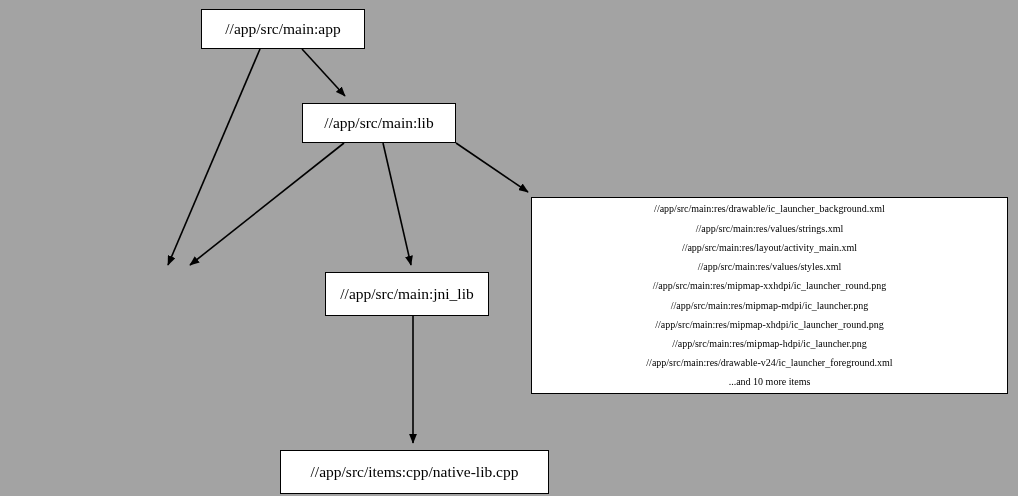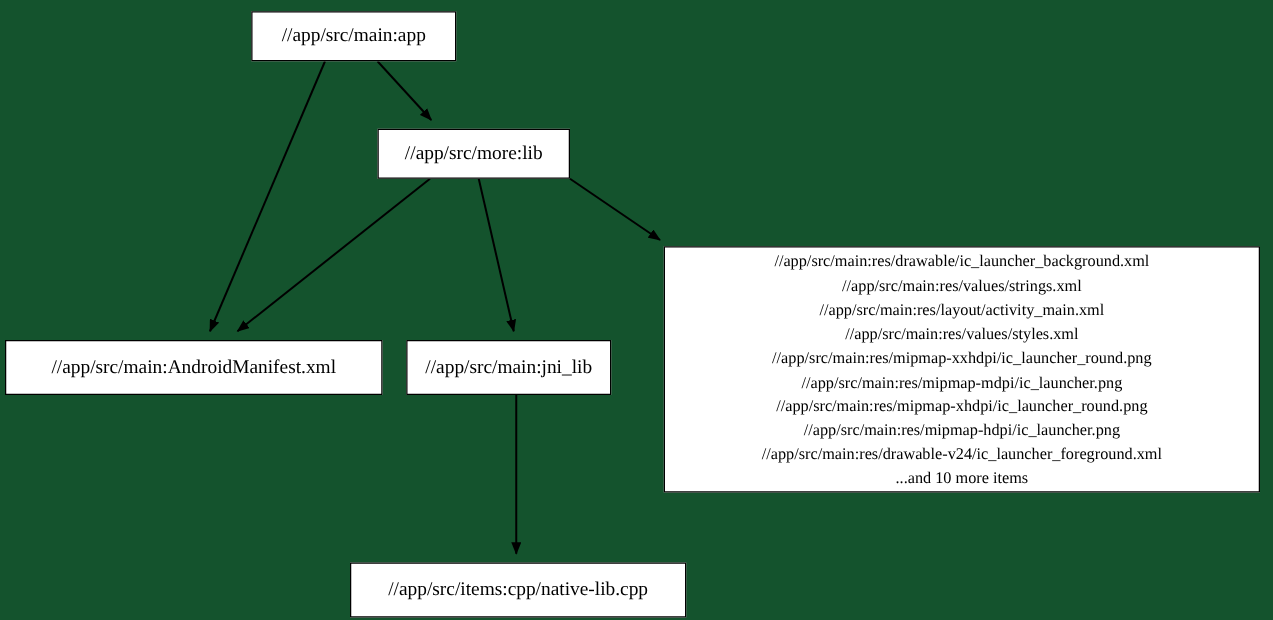--- a/index.html
+++ b/index.html
@@ -9,21 +9,21 @@
     background: #ffffff;
   }
   body {
     font-family: "Liberation Serif", "DejaVu Serif", serif;
     color: #000000;
   }
   #graph-canvas {
     position: relative;
     width: 1018px;
     height: 496px;
-    background: #14532d;
+    background: #a3a3a3;
     overflow: hidden;
   }
   #edge-layer {
     position: absolute;
     left: 0;
     top: 0;
     width: 1018px;
     height: 496px;
     pointer-events: none;
   }
@@ -45,21 +45,21 @@
     line-height: 19.3px;
     letter-spacing: 0px;
   }
   .node-single .node-label {
     font-size: 15.5px;
   }
   .node-multi {
     align-items: center;
   }
   .node-multi .node-label {
-    font-size: 13px;
+    font-size: 10px;
     line-height: 19.2px;
   }
 </style>
 </head>
 <body>
 
 <div id="graph-canvas">
 
   <svg id="edge-layer" viewBox="0 0 1018 496">
     <defs>
@@ -91,26 +91,23 @@
     <g>
       <line x1="413" y1="316" x2="413" y2="443" stroke="#000000" stroke-width="1.6" marker-end="url(#arrowhead)"></line>
     </g>
   </svg>
 
   <div class="node node-single" style="left:201px; top:9px; width:164px; height:40px;">
     <span class="node-label">//app/src/main:app</span>
   </div>
 
   <div class="node node-single" style="left:302px; top:103px; width:154px; height:40px;">
-    <span class="node-label">//app/src/more:lib</span>
+    <span class="node-label">//app/src/main:lib</span>
   </div>
 
-  <div class="node node-single" style="left:4px; top:272px; width:302px; height:44px;">
-    <span class="node-label">//app/src/main:AndroidManifest.xml</span>
-  </div>
 
   <div class="node node-single" style="left:325px; top:272px; width:164px; height:44px;">
     <span class="node-label">//app/src/main:jni_lib</span>
   </div>
 
   <div class="node node-single" style="left:280px; top:450px; width:269px; height:44px;">
     <span class="node-label">//app/src/items:cpp/native-lib.cpp</span>
   </div>
 
   <div class="node node-multi" style="left:531px; top:197px; width:477px; height:197px;">

